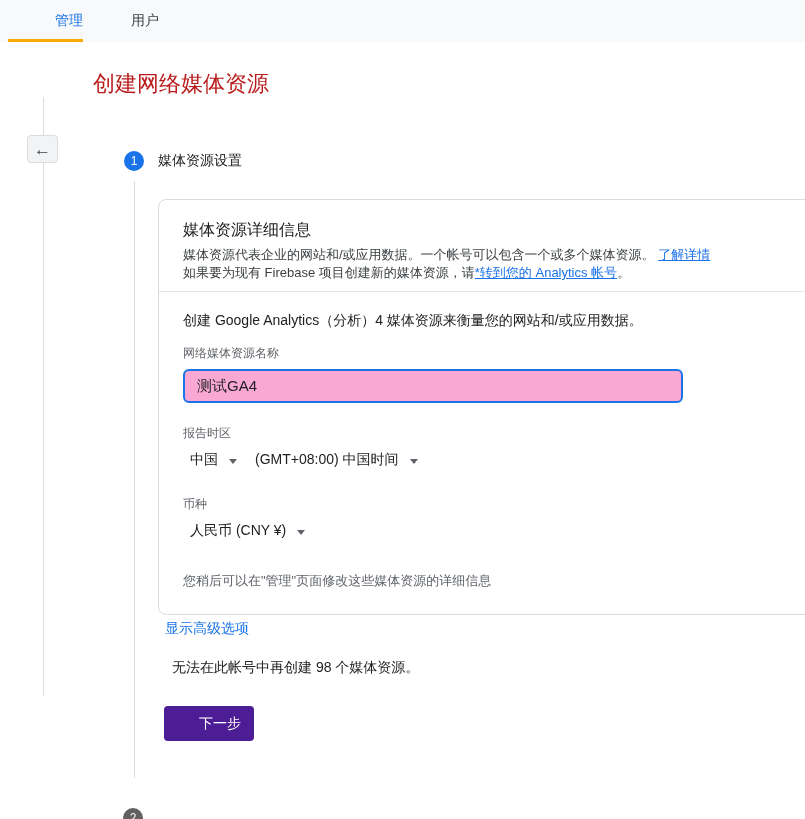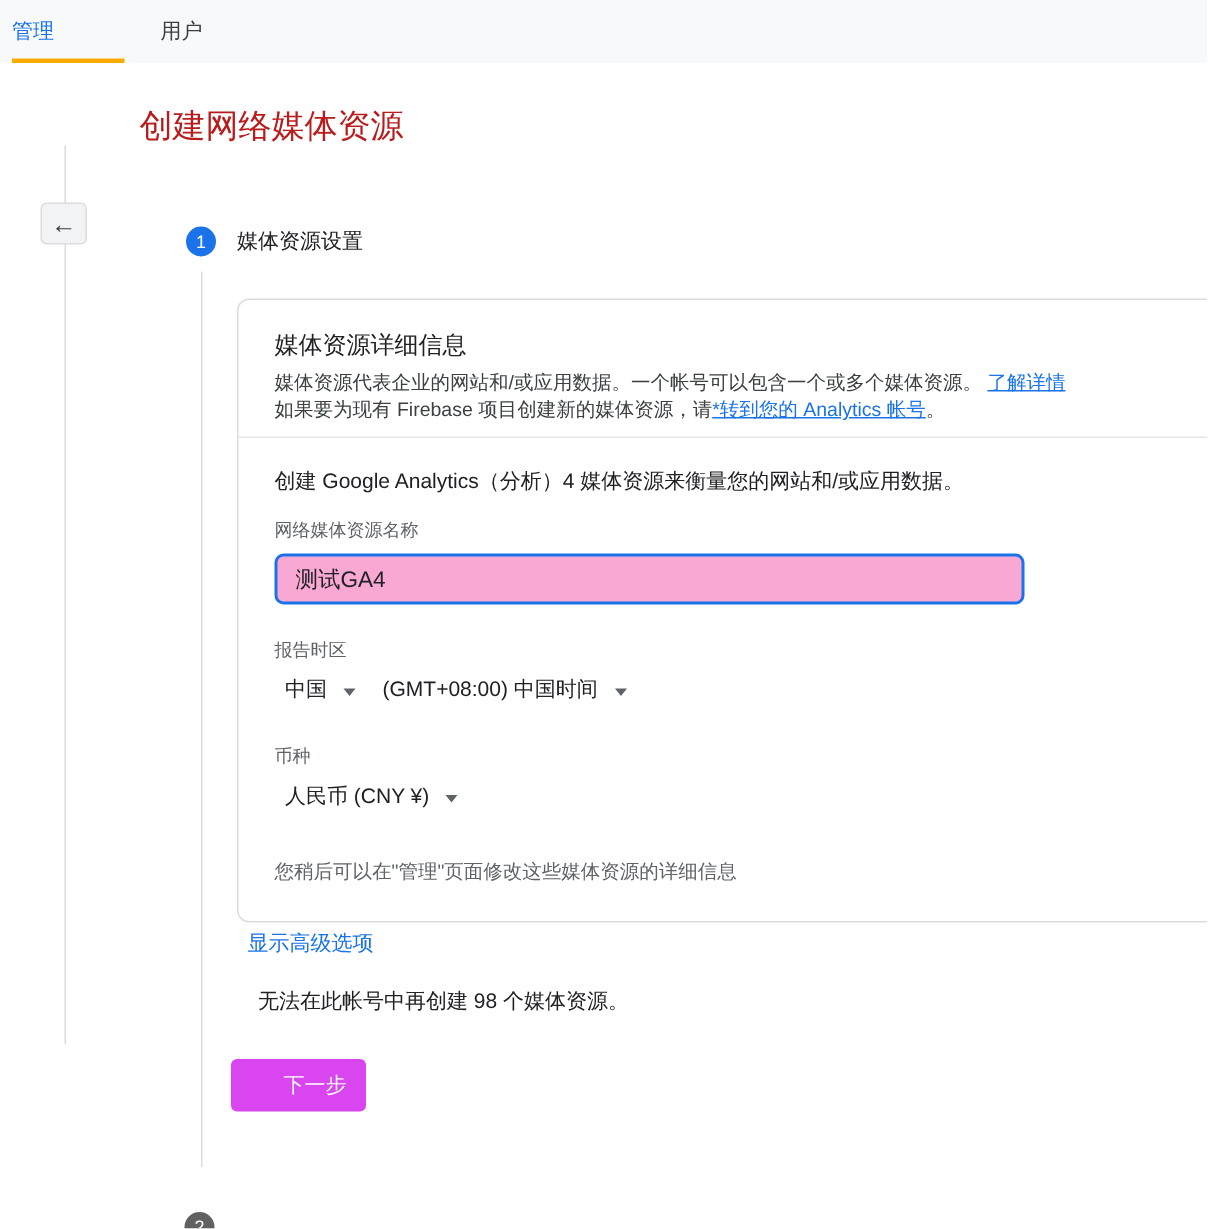--- a/index.html
+++ b/index.html
@@ -5,21 +5,21 @@
   * { margin:0; padding:0; box-sizing:border-box; }
   html,body { background:#fff; }
   .screen {
     position:relative; width:805px; height:819px; overflow:hidden;
     background:#fff; font-family:"Liberation Sans", sans-serif; color:#202124;
   }
 
   
   .tabbar { position:absolute; top:0; left:0; width:100%; height:42px;
             background:#f8f9fa; display:flex; align-items:stretch; }
-  .tab { position:relative; display:flex; align-items:center; justify-content:flex-start;
+  .tab { position:relative; display:flex; align-items:center; justify-content:flex-end;
          font-size:14px; color:#3c4043; cursor:pointer;font-family:Liberation Serif, serif; }
   .tab.active { color:#1a73e8; }
   .tab-admin { width:75px; margin-left:8px; }
   .tab-users { width:52px; margin-left:24px; }
   .tab-underline { position:absolute; left:0; bottom:0; width:100%; height:3px;
                    background:#f9ab00; }
 
   
   .page-title { position:absolute; left:93px; top:69px; font-size:22px;
                 font-weight:400; color:#b91c1c; }
@@ -72,22 +72,22 @@
            border-right:4px solid transparent; border-top:5px solid #5f6368;
            margin-top:2px; }
   .lbl-cur { margin-top:27px; }
   .footnote { margin-top:32px; font-size:13px; color:#5f6368; }
 
   
   .advanced-link { position:absolute; left:165px; top:620px; font-size:14px;
                    color:#1a73e8; cursor:pointer;font-family:Liberation Serif, serif; }
   .quota-note { position:absolute; left:172px; top:659px; font-size:14px;
                 color:#202124; }
-  .next-btn { position:absolute; left:154px; top:706px; width:90px; height:35px;
-              background:#d946ef; color:#fff; border:none; border-radius:4px;
+  .next-btn { position:absolute; left:164px; top:706px; width:90px; height:35px;
+              background:#4c1d95; color:#fff; border:none; border-radius:4px;
               font-family:"Liberation Sans",sans-serif; font-size:14px;
               cursor:pointer;padding-left:22px; }
 </style>
 </head>
 <body>
 
 <div class="screen">
 
   <div class="tabbar">
     <div class="tab tab-admin active">

